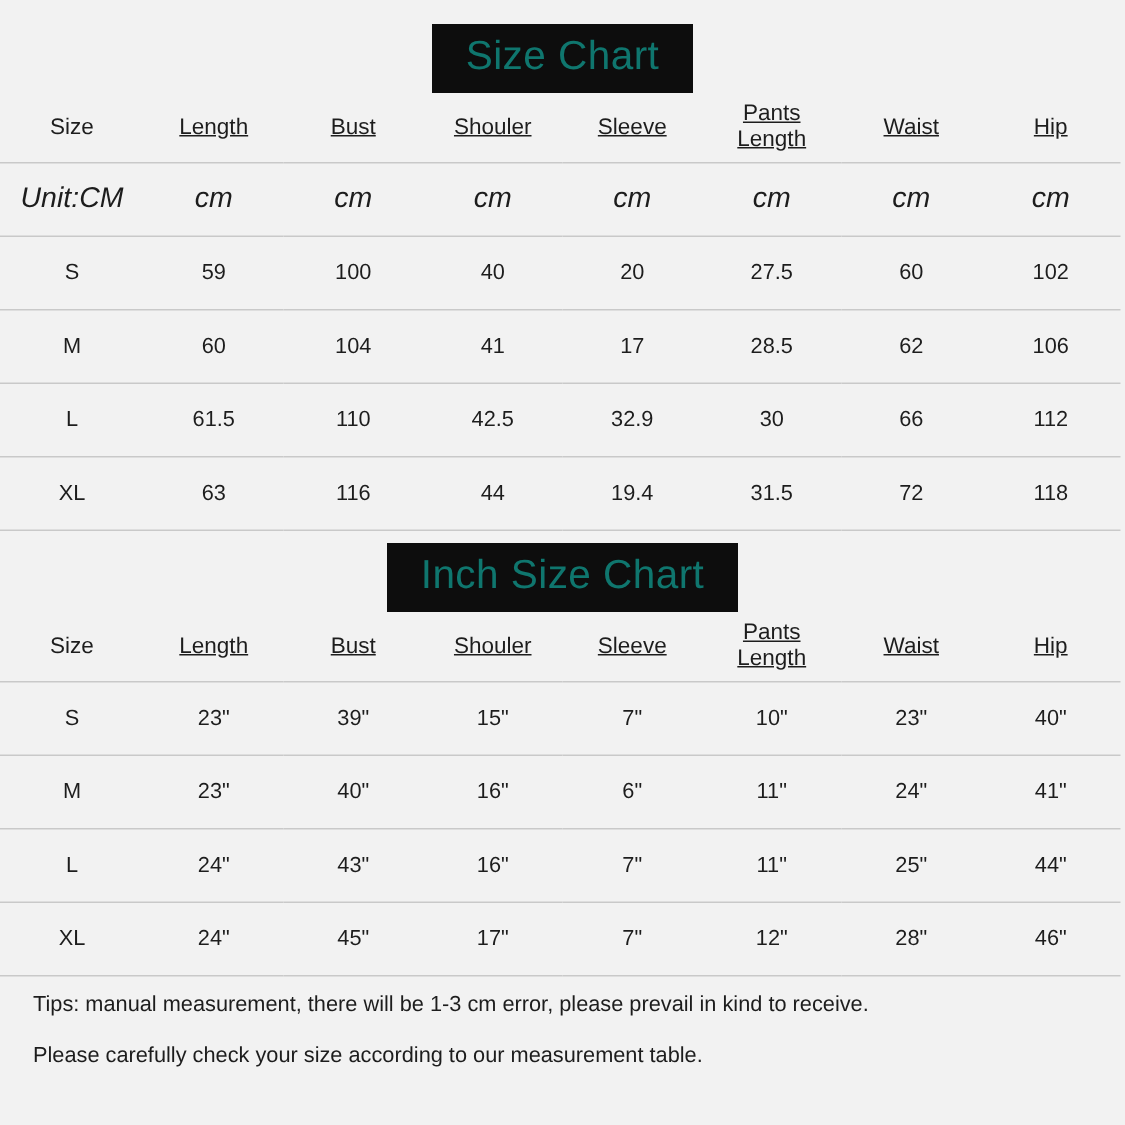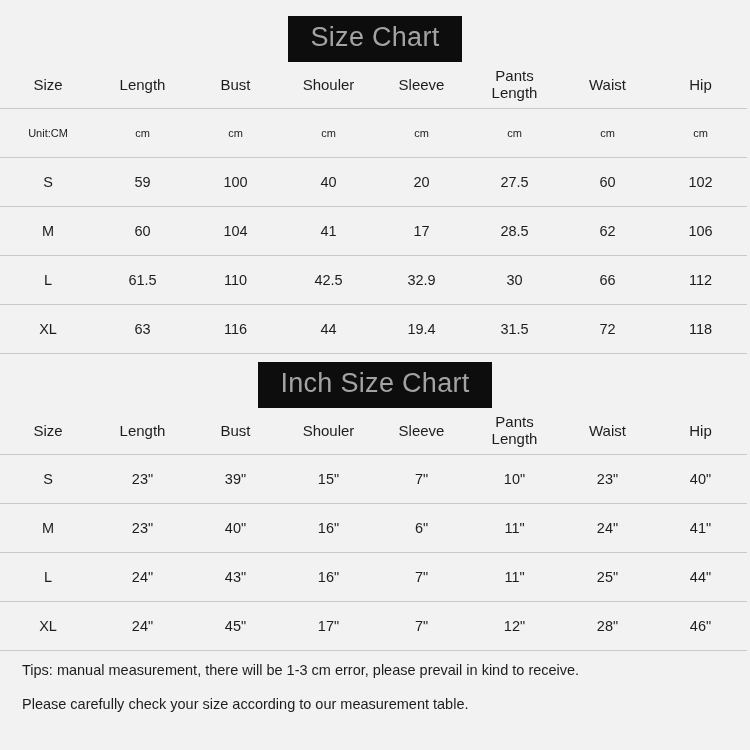--- a/index.html
+++ b/index.html
@@ -23,21 +23,21 @@
   }
 
   
   .banner-wrap {
     display: flex;
     justify-content: center;
     align-items: center;
   }
   .banner {
     background: #0d0d0d;
-    color: #a3a3a3;
+    color: #0f766e;
     font-size: 27px;
     line-height: 1;
     padding: 8px 22px 11px 22px;
     letter-spacing: 0.3px;
     white-space: nowrap;
   }
   #chart1-banner-wrap { padding-top: 16px; }
   #chart2-banner-wrap { padding-top: 8px; }
 
   
@@ -58,25 +58,26 @@
   table tr:last-child td {
     border-bottom: 1px solid #c9c9c9;
     margin-left: 19px;
   }
   .head-row td {
     font-size: 15px;
     height: 46px;
     line-height: 1.12;
   }
   .unit-row td {
-    font-size: 11px;
+    font-size: 19px;
     height: 48px;
+    font-style: italic;
   }
   .col-size { width: 96px; }
-  .col-rest { width: 93px; }
+  .col-rest { width: 93px; text-decoration: underline; }
 
   .twoline { display: block; }
 
   
   .tips {
     padding-top: 12px;
   }
   .tip-line {
     font-size: 14.5px;
     color: #1d1d1d;

